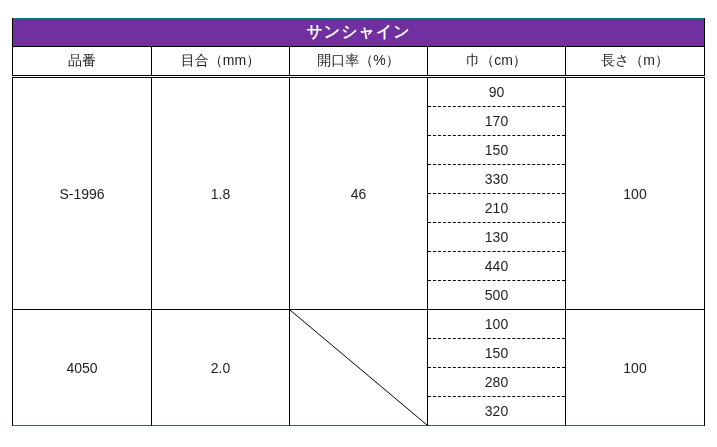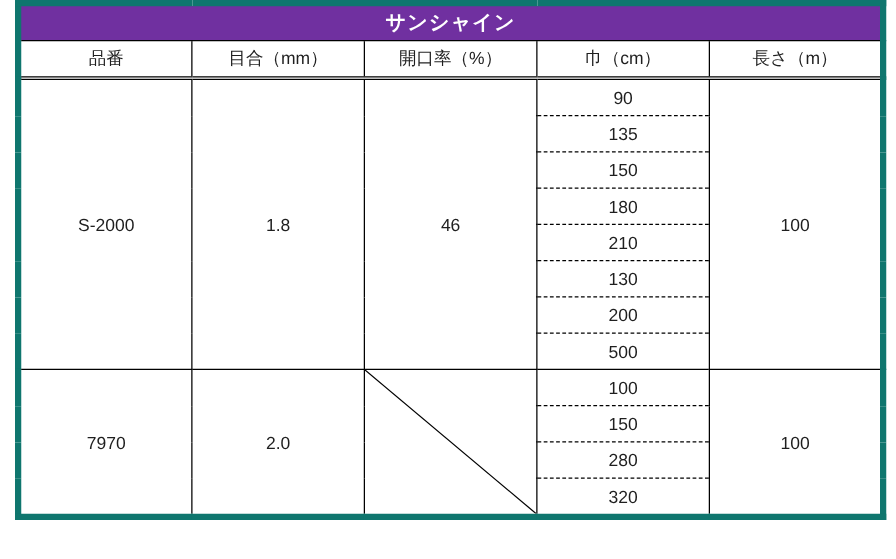--- a/index.html
+++ b/index.html
@@ -11,25 +11,25 @@
   .canvas {
     position: relative;
     width: 717px;
     height: 447px;
     background: #ffffff;
     overflow: hidden;
   }
   table.spec {
     position: absolute;
     left: 12px;
-    top: 0;
+    top: 18px;
     width: 692px;
     border-collapse: collapse;
     table-layout: fixed;
-    border: 5px solid #0f766e;
+    border: 1px solid #0f766e;
     color: #1f1f1f;
     font-size: 14px;
     padding-left: 36px;
   }
   table.spec td {
     border-left: 1px solid #000000;
     border-right: 1px solid #000000;
     text-align: center;
     vertical-align: middle;
     padding: 0;
@@ -89,50 +89,50 @@
 
     <tr class="head-row">
       <td>品番</td>
       <td>目合（mm）</td>
       <td>開口率（%）</td>
       <td>巾（cm）</td>
       <td>長さ（m）</td>
     </tr>
 
     <tr>
-      <td rowspan="8" class="group-end">S-2000</td>
+      <td rowspan="8" class="group-end">S-1996</td>
       <td rowspan="8" class="group-end">1.8</td>
       <td rowspan="8" class="group-end">46</td>
       <td class="width-cell dashed">90</td>
       <td rowspan="8" class="group-end">100</td>
     </tr>
     <tr>
-          <td class="width-cell dashed">135</td>
+          <td class="width-cell dashed">170</td>
         </tr>
     <tr>
           <td class="width-cell dashed">150</td>
         </tr>
     <tr>
-          <td class="width-cell dashed">180</td>
+          <td class="width-cell dashed">330</td>
         </tr>
     <tr>
           <td class="width-cell dashed">210</td>
         </tr>
     <tr>
           <td class="width-cell dashed">130</td>
         </tr>
     <tr>
-          <td class="width-cell dashed">200</td>
+          <td class="width-cell dashed">440</td>
         </tr>
     <tr>
           <td class="width-cell group-end">500</td>
         </tr>
 
     <tr>
-      <td rowspan="4">7970</td>
+      <td rowspan="4">4050</td>
       <td rowspan="4">2.0</td>
       <td rowspan="4" class="diag-cell">
         <svg class="diag-svg" viewBox="0 0 100 100" preserveAspectRatio="none">
           <line x1="0" y1="0" x2="100" y2="100" stroke="#000000" stroke-width="1" vector-effect="non-scaling-stroke"></line>
         </svg>
       </td>
       <td class="width-cell dashed">100</td>
       <td rowspan="4">100</td>
     </tr>
     <tr>

